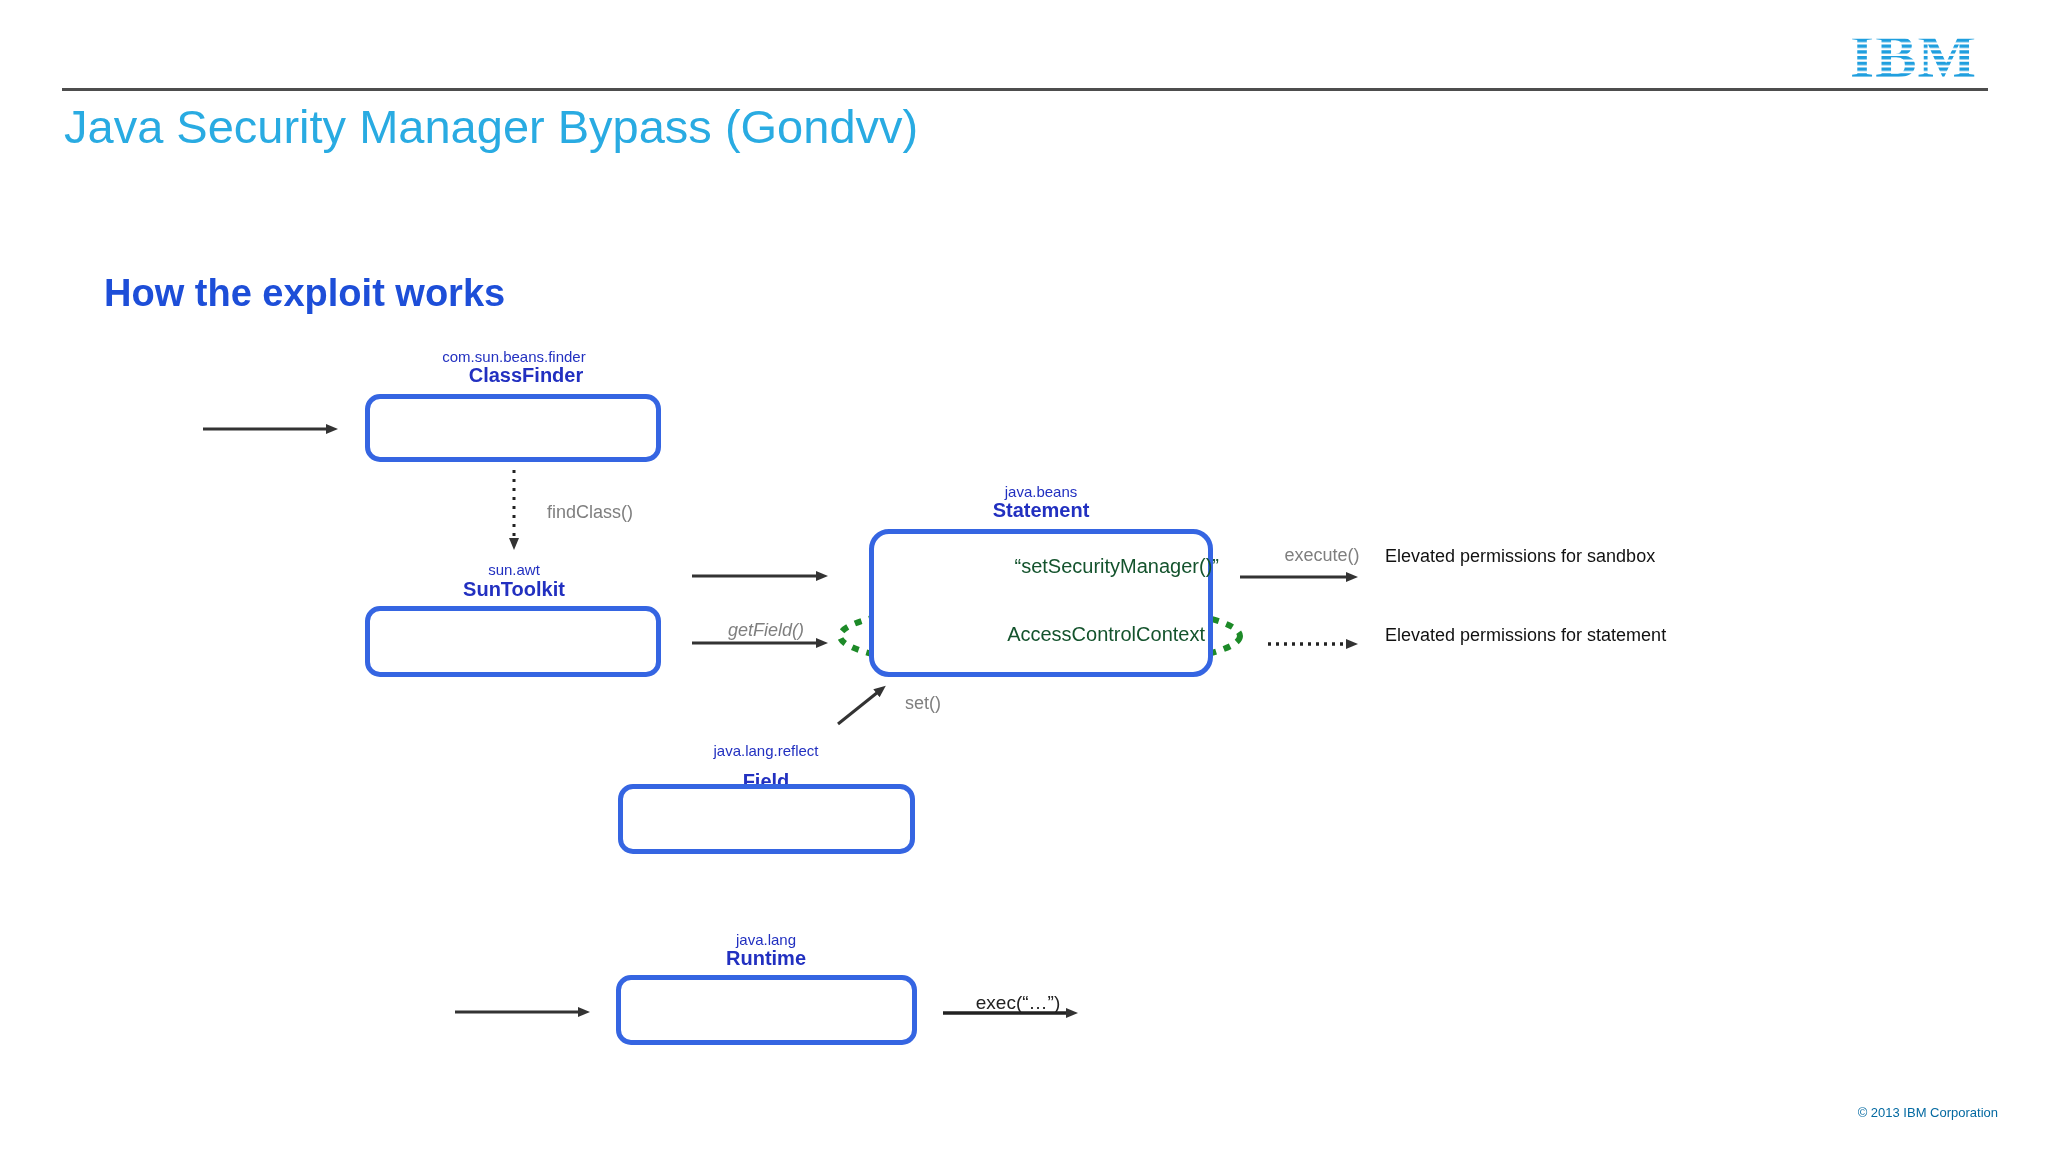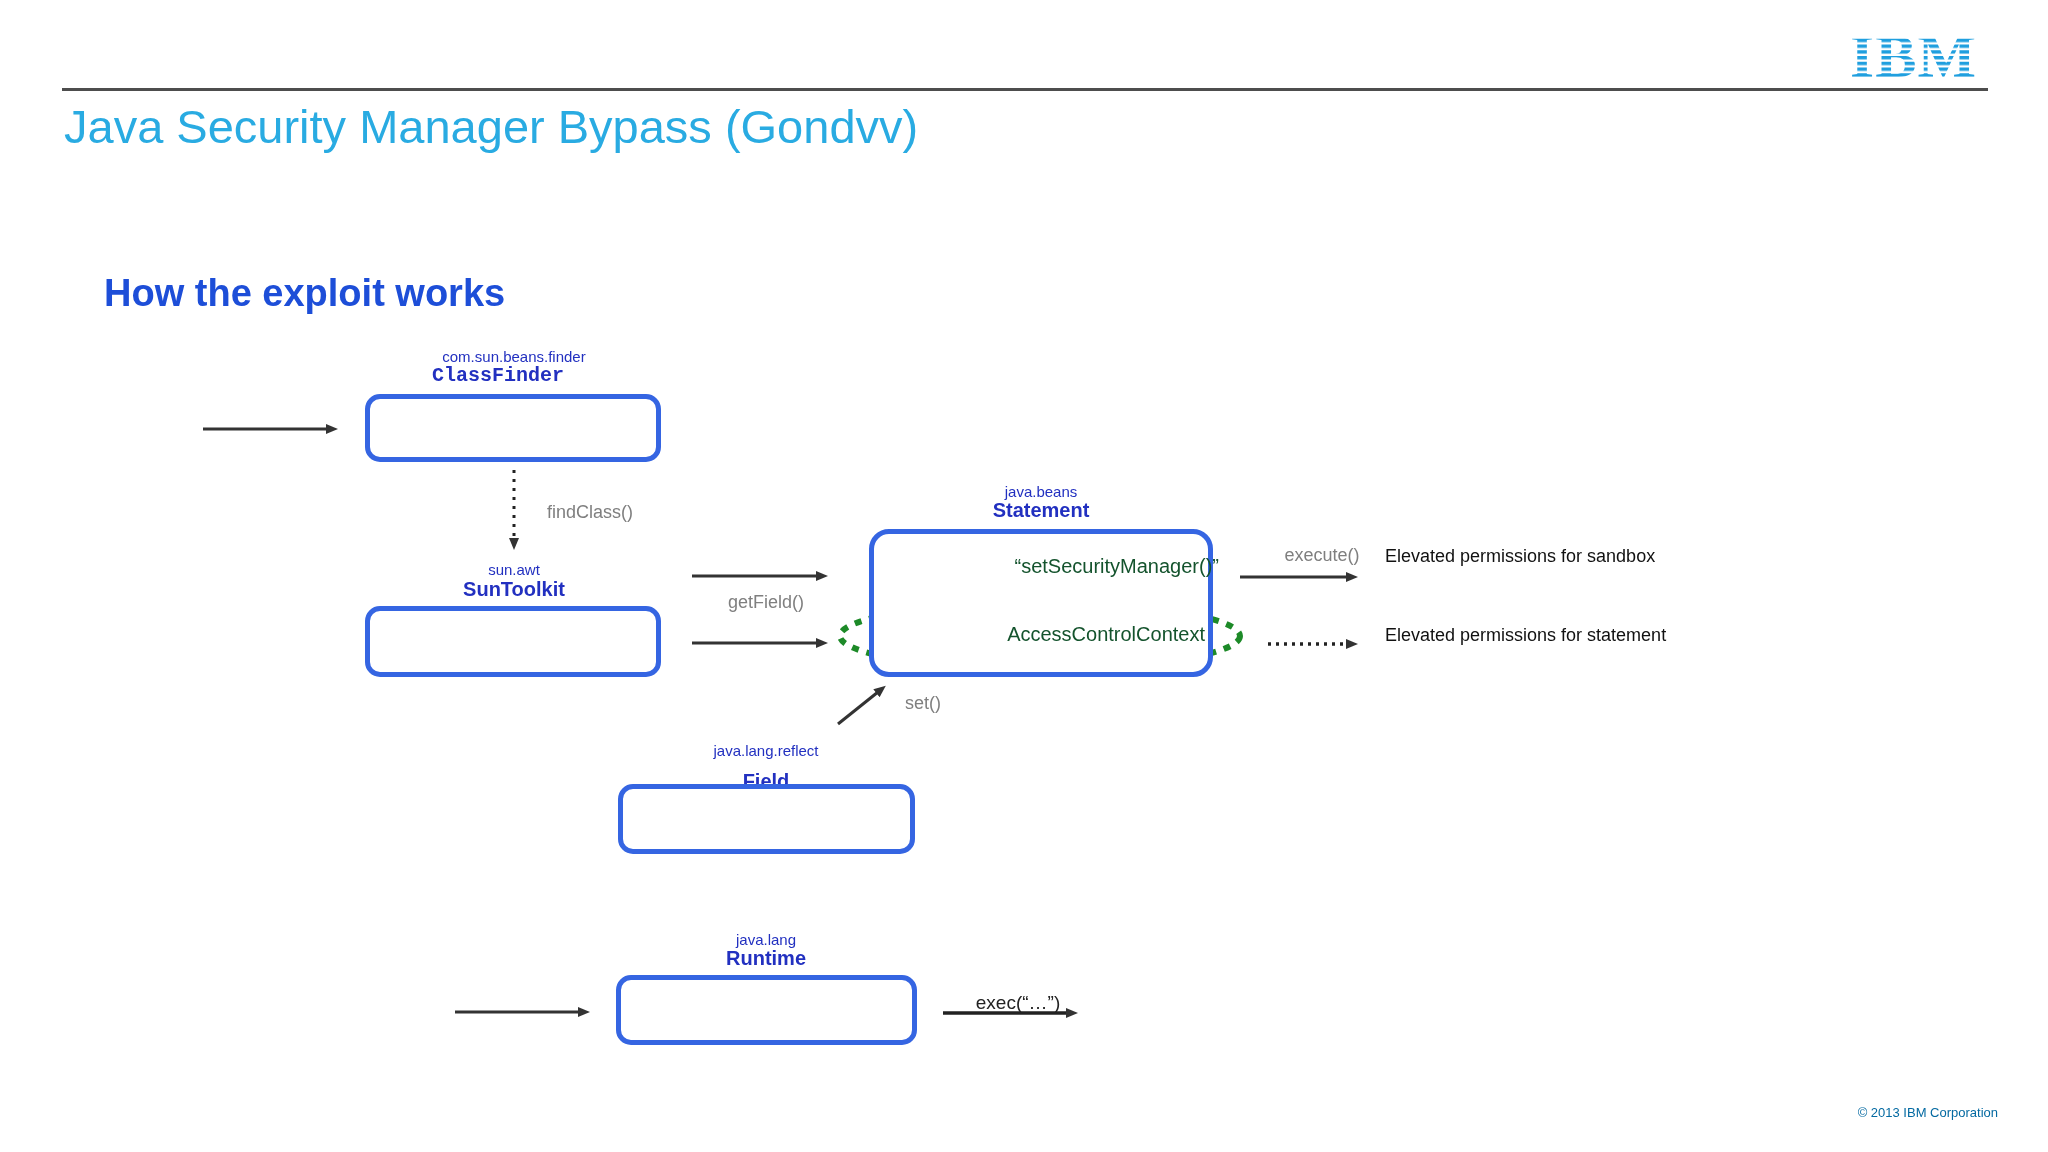--- a/index.html
+++ b/index.html
@@ -66,30 +66,30 @@
   <line x1="692" y1="643" x2="818" y2="643" stroke="#333333" stroke-width="3" marker-end="url(#ah)"></line>
   <line x1="838" y1="724" x2="878" y2="692" stroke="#333333" stroke-width="3" marker-end="url(#ah)"></line>
   <line x1="1240" y1="577" x2="1348" y2="577" stroke="#333333" stroke-width="3" marker-end="url(#ah)"></line>
   <line x1="1268" y1="644" x2="1348" y2="644" stroke="#222222" stroke-width="3.5" stroke-dasharray="3 5" marker-end="url(#ah)"></line>
   <line x1="455" y1="1012" x2="580" y2="1012" stroke="#333333" stroke-width="3" marker-end="url(#ah)"></line>
   <line x1="943" y1="1013" x2="1068" y2="1013" stroke="#222222" stroke-width="3.5" marker-end="url(#ah)"></line>
   <ellipse cx="1040" cy="636" rx="200" ry="33" fill="none" stroke="#1d8a28" stroke-width="6" stroke-dasharray="7 8"></ellipse>
 </svg>
 
 <div class="abs pkg" style="left:364px;top:348px;">com.sun.beans.finder</div>
-<div class="abs cls" style="left:348px;top:364px;font-family:Liberation Mono, monospace;">ClassFinder</div>
+<div class="abs cls" style="left:376px;top:364px;">ClassFinder</div>
 <div class="abs node-box" style="left:365px;top:394px;width:296px;height:68px;"></div>
 
 <div class="abs method-label" style="left:520px;top:502px;width:140px;">findClass()</div>
 
 <div class="abs pkg" style="left:364px;top:561px;">sun.awt</div>
 <div class="abs cls" style="left:364px;top:578px;">SunToolkit</div>
 <div class="abs node-box" style="left:365px;top:606px;width:296px;height:71px;"></div>
 
-<div class="abs method-label" style="left:691px;top:592px;width:150px;">getField()</div>
+<div class="abs method-label" style="left:691px;top:620px;width:150px;font-style:italic;">getField()</div>
 
 <div class="abs pkg" style="left:891px;top:483px;">java.beans</div>
 <div class="abs cls" style="left:891px;top:499px;">Statement</div>
 <div class="abs node-box" style="left:869px;top:529px;width:344px;height:148px;border-radius:20px;"></div>
 <div class="abs stmt-item" style="left:889px;top:555px;width:330px;">“setSecurityManager()”</div>
 <div class="abs stmt-item" style="left:875px;top:623px;width:330px;">AccessControlContext</div>
 
 <div class="abs method-label" style="left:1247px;top:545px;width:150px;">execute()</div>
 <div class="abs outcome-label" style="left:1385px;top:546px;">Elevated permissions for sandbox</div>
 <div class="abs outcome-label" style="left:1385px;top:625px;">Elevated permissions for statement</div>

